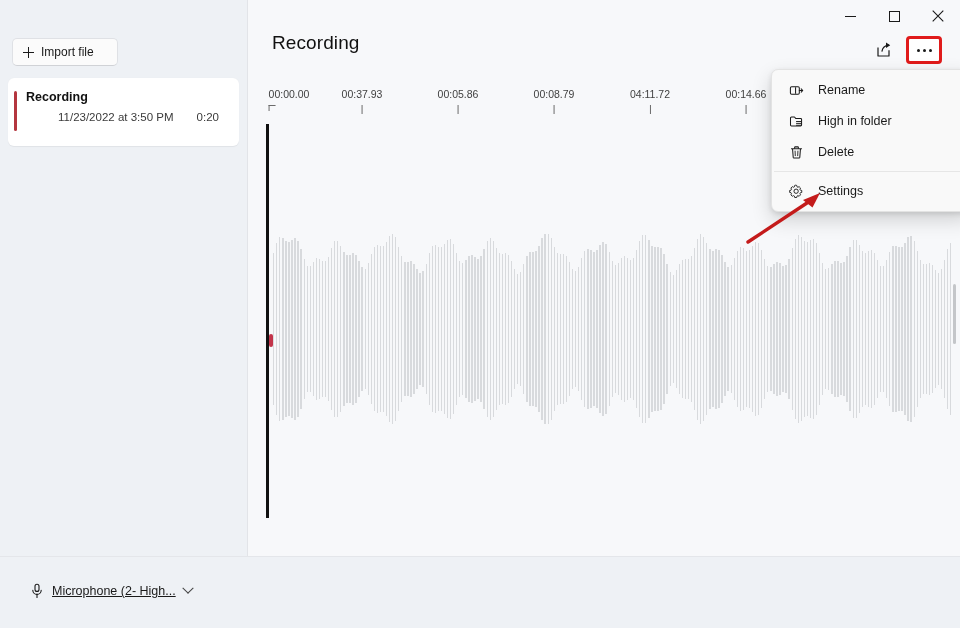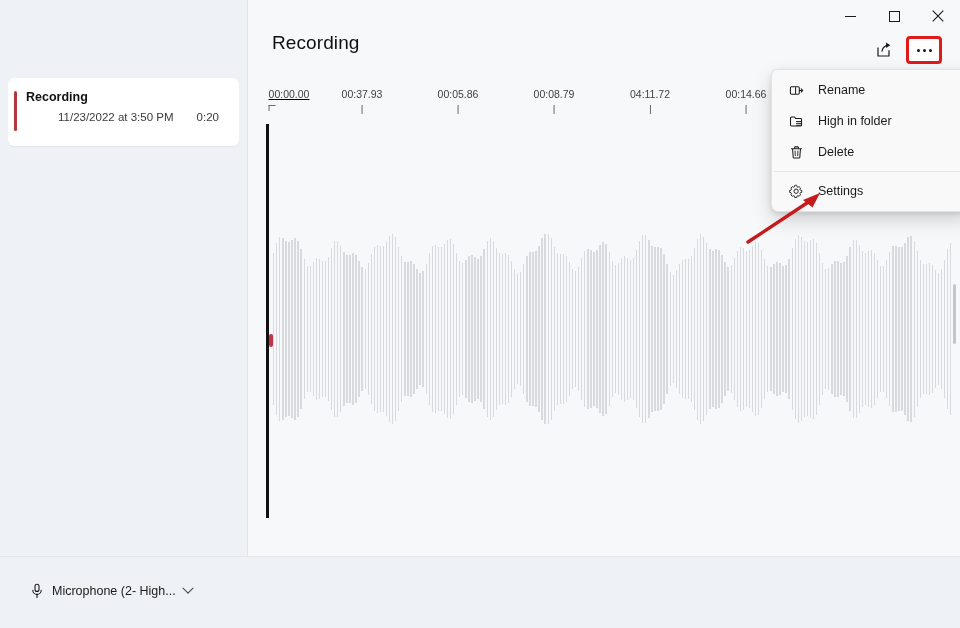--- a/index.html
+++ b/index.html
@@ -206,35 +206,39 @@
     position: absolute; left: 0; bottom: 0; right: 0;
     height: 72px;
     background: #eef1f5;
     border-top: 1px solid #e4e6ea;
   }
   .mic-select {
     position: absolute; left: 24px; top: 22px;
     display: flex; align-items: center; gap: 8px;
     cursor: pointer; padding: 4px 6px; border-radius: 4px;
   }
-  .mic-select .ms-label { font-size: 12.5px; color: #1a1a1a; }
+  .mic-select .ms-label { font-size: 12.5px; color: #1a1a1a; text-decoration: underline; }
   .chev {
     width: 8px; height: 8px;
     border-right: 1.3px solid #444; border-bottom: 1.3px solid #444;
     transform: rotate(45deg) translate(-2px,-2px);
   }
 </style>
 </head>
 <body>
 
 <div class="app-window">
 
   <div class="sidebar">
 
 
+    <div class="import-btn">
+      <span class="plus-glyph"></span>
+      <span>Import file</span>
+    </div>
 
     <div class="rec-list">
       <div class="rec-item">
         <span class="accent-bar"></span>
         <div class="rec-name">Recording</div>
         <div class="rec-meta-row">
           <span class="rec-date">11/23/2022 at 3:50 PM</span>
           <span class="rec-dur">0:20</span>
         </div>
       </div>
@@ -276,21 +280,21 @@
       <div class="more-btn-wrap">
         <span class="dots">
             <i></i>
             <i></i>
             <i></i>
           </span>
       </div>
     </div>
 
     <div class="ruler">
-      <div class="tick-group first" style="left:41px;text-decoration:underline;">
+      <div class="tick-group first" style="left:41px;">
         <div class="tick-label">00:00.00</div>
         <div class="tick-mark"></div>
       </div>
       <div class="tick-group" style="left:114px;">
         <div class="tick-label">00:37.93</div>
         <div class="tick-mark"></div>
       </div>
       <div class="tick-group" style="left:210px;">
         <div class="tick-label">00:05.86</div>
         <div class="tick-mark"></div>

